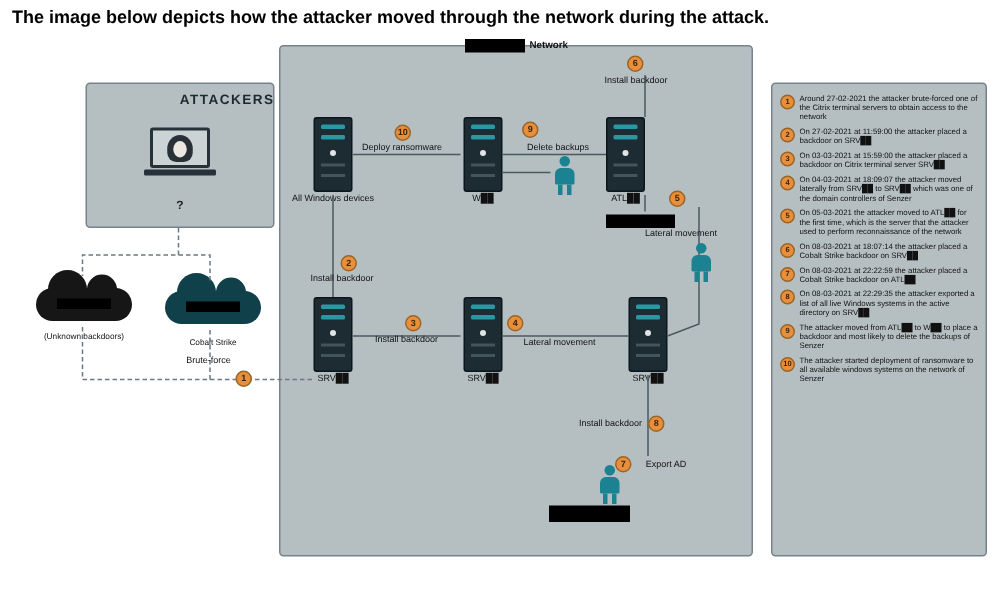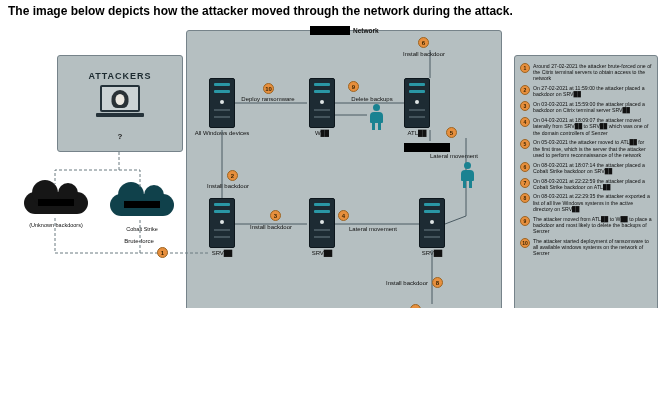--- a/index.html
+++ b/index.html
@@ -1,29 +1,29 @@
 <!DOCTYPE html>
 <html><head>
 <meta charset="utf-8">
 <style>
   html,body{margin:0;padding:0;background:#fff;}
-  #page{position:relative;width:663px;height:308px;background:#ffffff;overflow:hidden;
+  #page{position:relative;width:663px;height:400px;background:#ffffff;overflow:hidden;
         font-family:"Liberation Sans",sans-serif;color:#111;}
   .abs{position:absolute;}
 
   .page-title{left:8px;top:4px;width:648px;font-size:12px;font-weight:bold;color:#000;}
   .caption{left:0;top:380px;width:663px;text-align:center;font-size:9px;font-style:italic;
            font-weight:bold;color:#1e3ea8;}
 
   .panel{position:absolute;background:#b5bfc1;border:1px solid #76838a;border-radius:3px;box-sizing:border-box;}
   #attackers-box{left:57px;top:55px;width:126px;height:97px;}
   #network-panel{left:186px;top:30px;width:316px;height:341px;}
   #legend-panel{left:514px;top:55px;width:144px;height:316px;padding:7px 5px;overflow:hidden;}
 
-  .attackers-title{left:57px;top:71px;width:126px;text-align:center;font-size:9px;font-weight:bold;
+  .attackers-title{left:57px;top:61px;width:126px;text-align:right;font-size:9px;font-weight:bold;
                    letter-spacing:1px;color:#1c2a30;}
 
   
   .laptop{left:96px;top:85px;width:48px;}
   .laptop-screen{width:40px;height:27px;margin:0 auto;background:#25323a;border-radius:2px;
                  padding:2px;box-sizing:border-box;}
   .laptop-screen-inner{width:100%;height:100%;background:#ccd3d5;position:relative;overflow:hidden;}
   .hood{position:absolute;left:50%;top:3px;transform:translateX(-50%);width:17px;height:18px;
         background:#2a3136;border-radius:50% 50% 35% 35%;}
   .face{position:absolute;left:50%;top:7px;transform:translateX(-50%);width:9px;height:11px;

